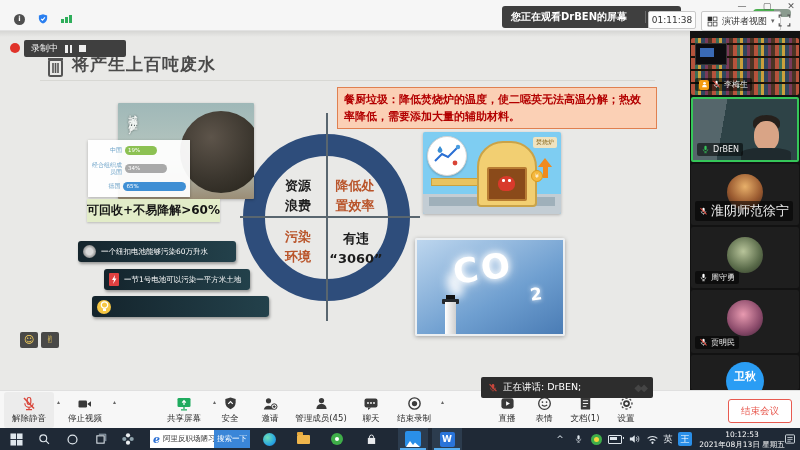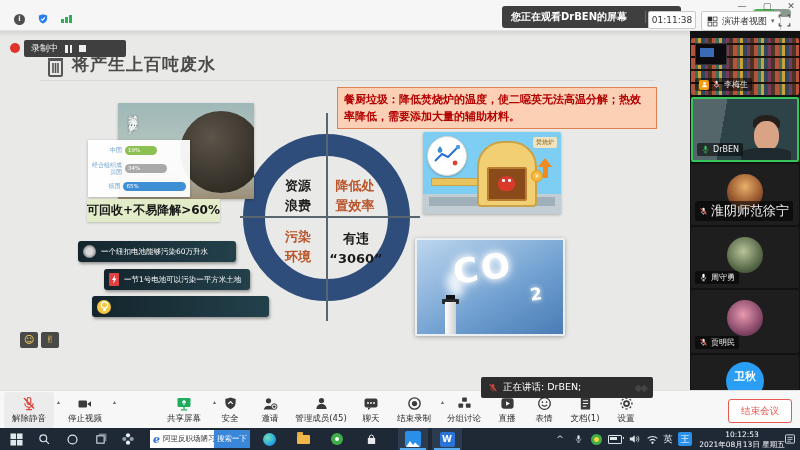--- a/index.html
+++ b/index.html
@@ -459,30 +459,20 @@
       <span class="ic">
         <svg width="15" height="15" viewBox="0 0 16 16">
             <circle cx="8" cy="8" r="6" fill="none" stroke="#3a3a3a" stroke-width="1.5"></circle>
             <circle cx="8" cy="8" r="2.8" fill="#3a3a3a"></circle>
           </svg>
       </span>
       <span>结束录制</span>
       <span class="caret">▴</span>
     </div>
 
-    <div class="ti" style="left:440px;width:48px">
-      <span class="ic">
-        <svg width="15" height="15" viewBox="0 0 16 16">
-            <rect x="5.5" y="1.5" width="5" height="4.5" rx=".8" fill="#3a3a3a"></rect>
-            <rect x="1.5" y="8" width="5" height="4.5" rx=".8" fill="#3a3a3a"></rect>
-            <rect x="9.5" y="8" width="5" height="4.5" rx=".8" fill="#3a3a3a"></rect>
-          </svg>
-      </span>
-      <span>分组讨论</span>
-    </div>
 
     <div class="ti" style="left:490px;width:34px">
       <span class="ic">
         <svg width="15" height="15" viewBox="0 0 16 16">
             <rect x="1.5" y="2.5" width="13" height="11" rx="2.5" fill="#3a3a3a"></rect>
             <path d="M6.5 5.5v5l4-2.5z" fill="#fff"></path>
           </svg>
       </span>
       <span>直播</span>
     </div>

